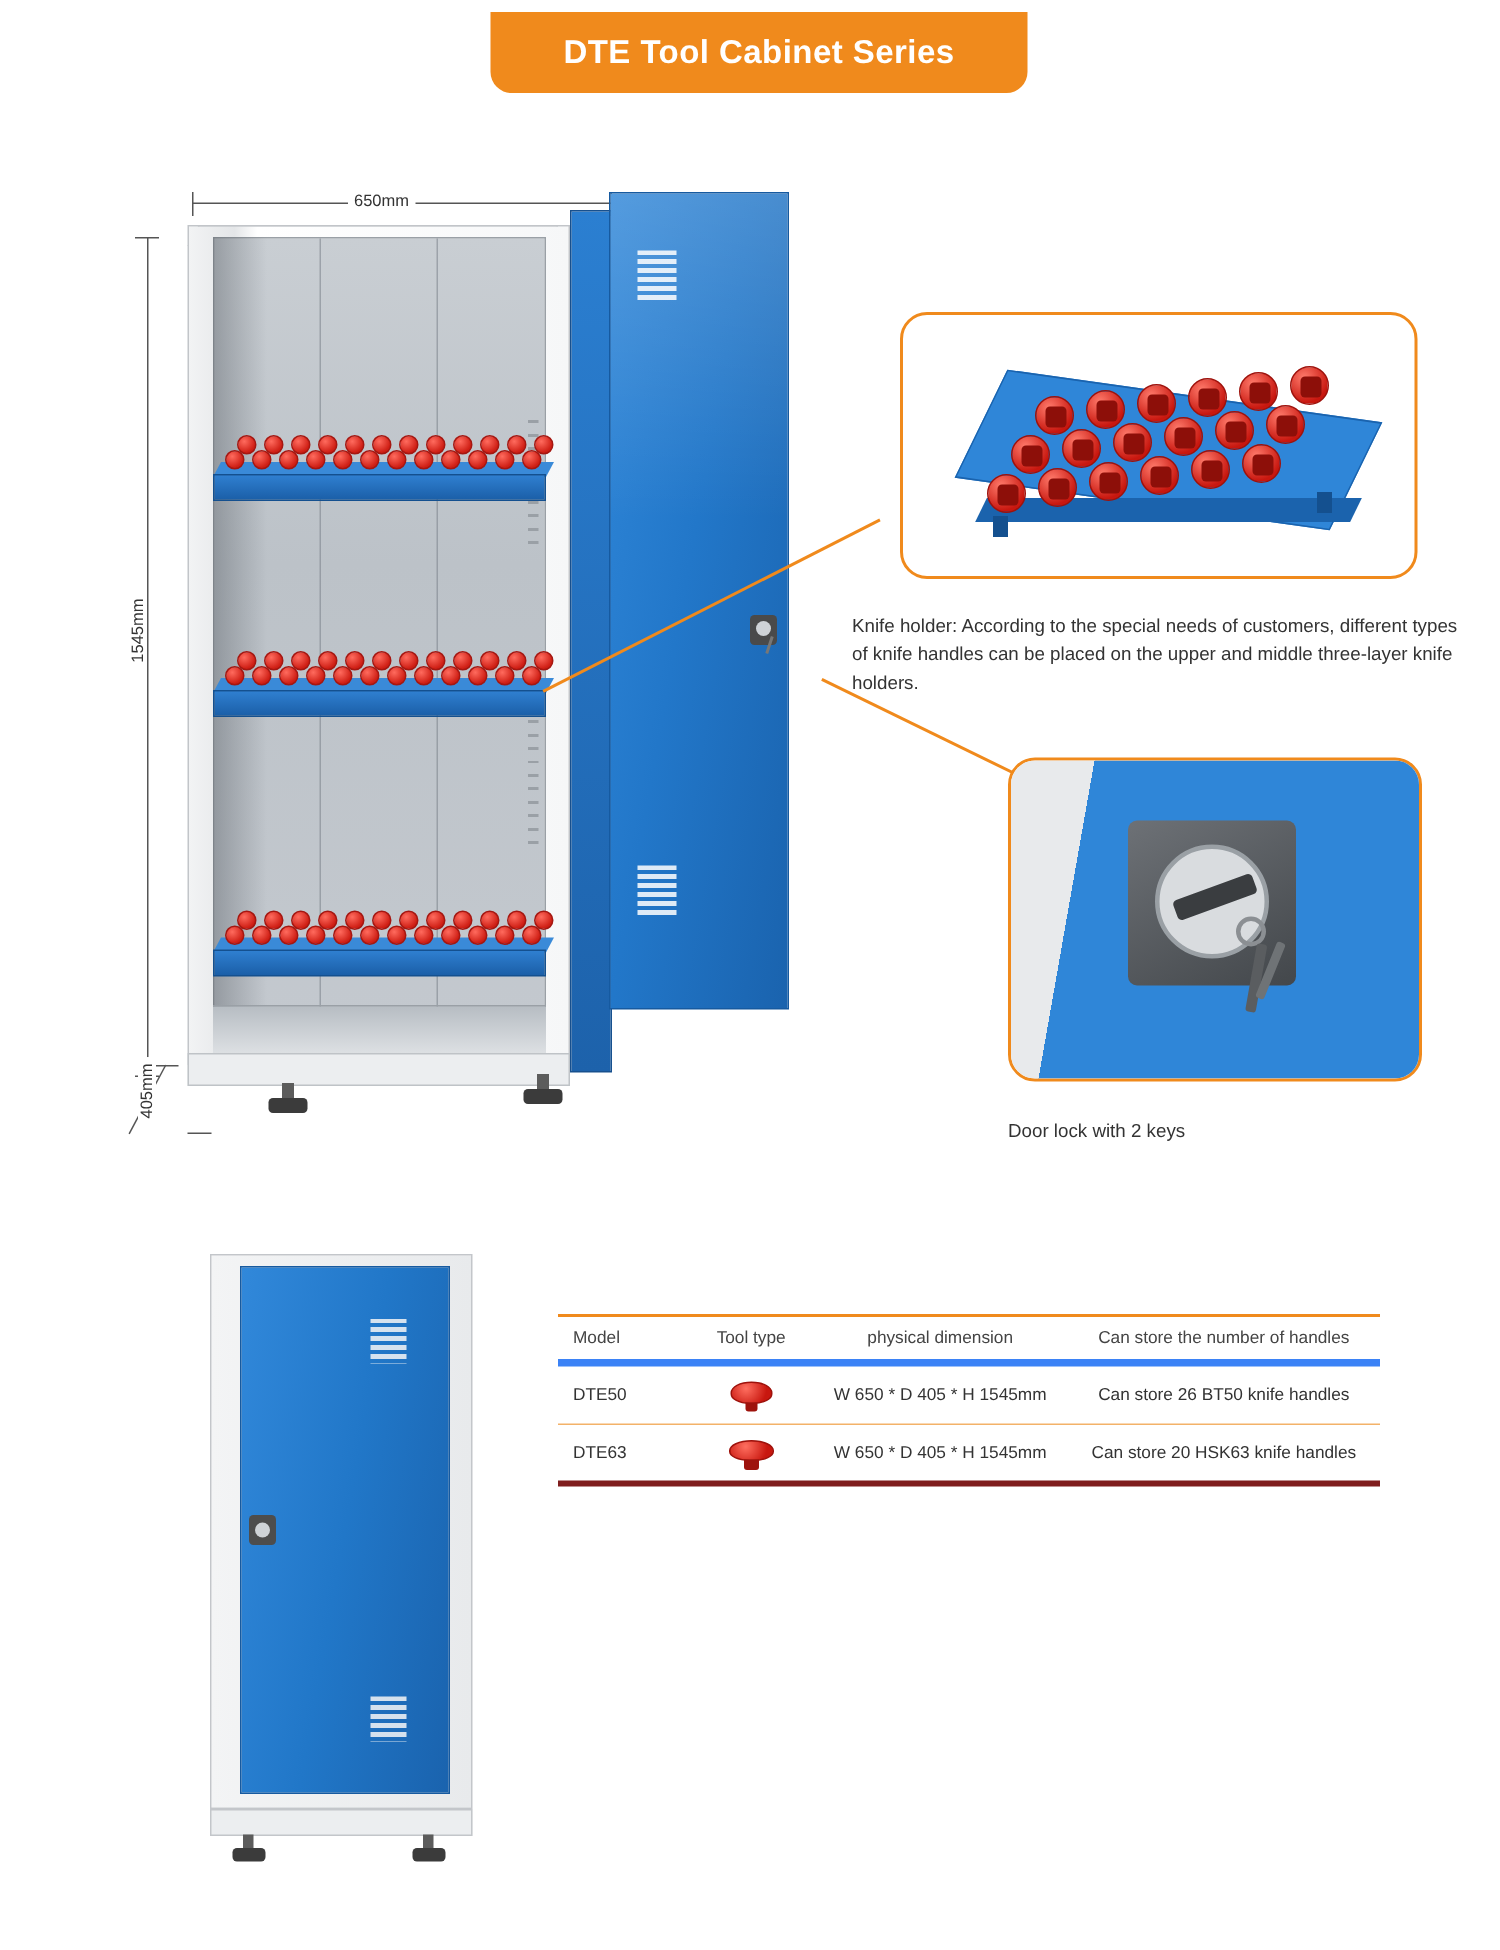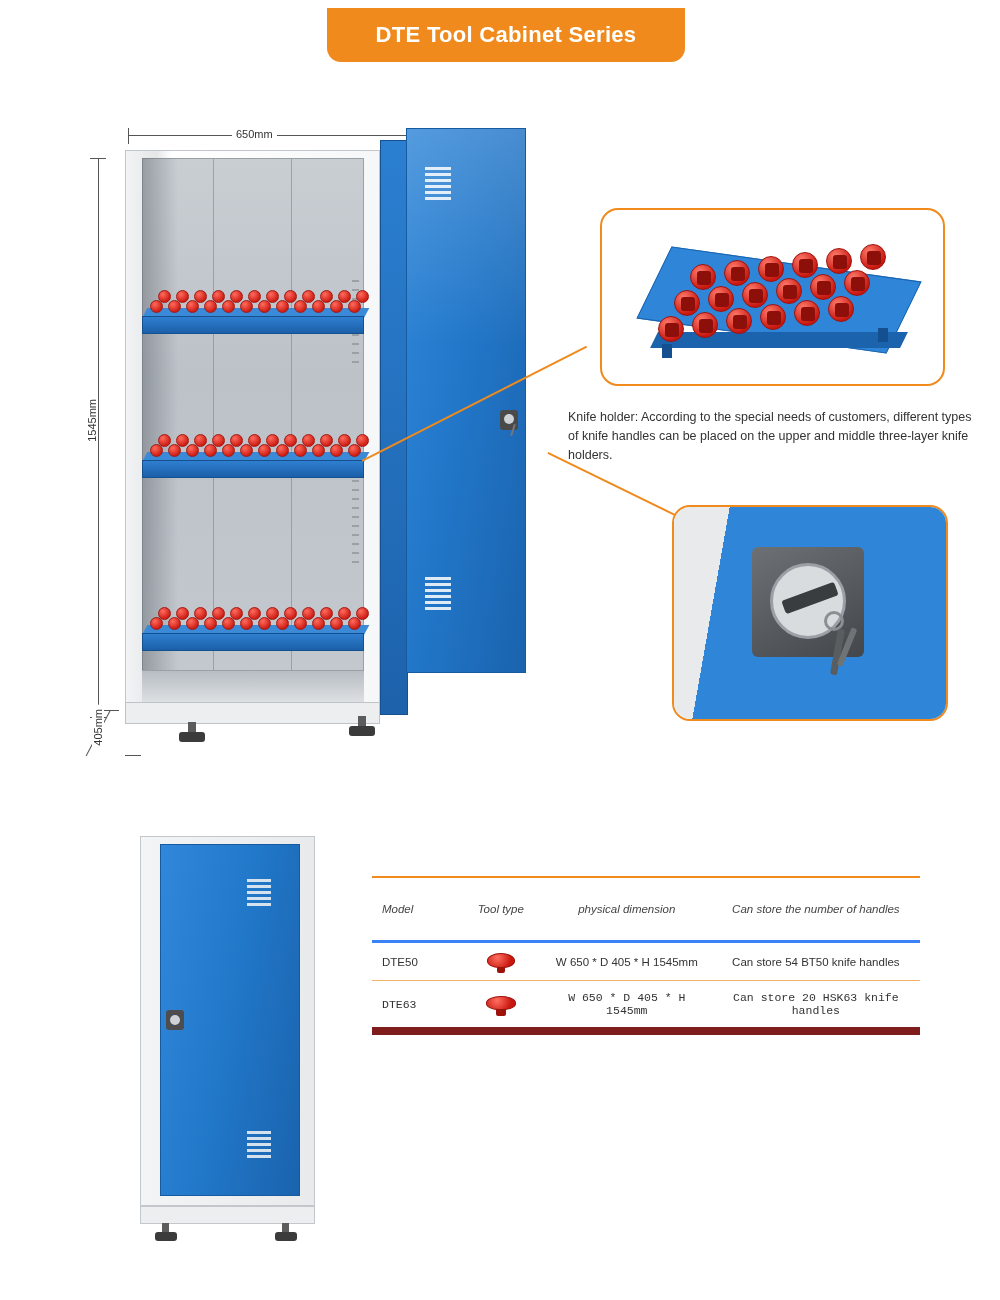--- a/index.html
+++ b/index.html
@@ -211,28 +211,28 @@
   .sc-foot { position:absolute; width:22px; height:9px; background:#3b3b3b; border-radius:3px; }
   .sc-stem { position:absolute; width:7px; height:11px; background:#5c5c5c; }
 
   
   .spec { position:absolute; left:372px; top:876px; width:548px; }
   .spec-title {
     font-size:16.5px; font-weight:bold; color:#1f6fc4; margin-bottom:12px;
   }
   table.spec-table { width:100%; border-collapse:collapse; font-size:11.5px; }
   table.spec-table thead th {
-    font-weight:normal; color:#444; padding:25px 4px; text-align:center;
-    border-top:2px solid #f08a1c; border-bottom:3px solid #3b82f6;font-style:italic;
+    font-weight:normal; color:#444; padding:8px 4px; text-align:center;
+    border-top:2px solid #f08a1c; border-bottom:5px solid #3b82f6;
   }
   table.spec-table tbody td {
     padding:10px 4px; text-align:center; color:#333;
     border-bottom:1px solid #f3b269;
   }
-  table.spec-table tbody tr:last-child td { border-bottom:8px solid #7f1d1d;font-family:Liberation Mono, monospace; }
+  table.spec-table tbody tr:last-child td { border-bottom:4px solid #7f1d1d; }
   .col-model { width:16%; text-align:left !important; padding-left:10px !important; }
   .col-knife { width:15%; }
   .col-dim { width:31%; }
   .col-store { width:38%; }
   .knife-ico { display:inline-block; position:relative; }
   .knife-ico i {
     display:block; border-radius:50% 50% 45% 45%;
     background:radial-gradient(circle at 36% 28%, #ff6f60, #c8170f 72%);
     border:1px solid #9e120c;
   }
@@ -422,20 +422,21 @@
   <div class="lk-plate">
     <div class="lk-circle"></div>
     <div class="lk-bar"></div>
   </div>
   <div class="lk-keyring"></div>
   <div class="lk-key"></div>
   <div class="lk-key2"></div>
 </div>
 
 <div class="caption caption-lock">
+  <div>Door lock with 2 keys</div>
 </div>
 
 <div class="small-cabinet">
   <div class="sc-body"></div>
   <div class="sc-door">
     <div class="sc-vent" style="left:86px; top:34px;"></div>
     <div class="sc-vent" style="left:86px; top:286px;"></div>
   </div>
   <div class="sc-lock">
     <div class="sc-lock-dial"></div>
@@ -457,21 +458,21 @@
         <th class="col-store">Can store the number of handles</th>
       </tr>
     </thead>
     <tbody>
       <tr>
         <td class="col-model">DTE50</td>
         <td class="col-knife">
           <span class="knife-ico"><i style="width:28px;height:15px;"></i><u style="top:14px;width:8px;height:6px;border-radius:0 0 2px 2px;"></u></span>
         </td>
         <td class="col-dim">W 650 * D 405 * H 1545mm</td>
-        <td class="col-store">Can store 54 BT50 knife handles</td>
+        <td class="col-store">Can store 26 BT50 knife handles</td>
       </tr>
       <tr>
         <td class="col-model">DTE63</td>
         <td class="col-knife">
           <span class="knife-ico"><i style="width:30px;height:14px;"></i><u style="top:13px;width:10px;height:7px;border-radius:0 0 2px 2px;"></u></span>
         </td>
         <td class="col-dim">W 650 * D 405 * H 1545mm</td>
         <td class="col-store">Can store 20 HSK63 knife handles</td>
       </tr>
     </tbody>

